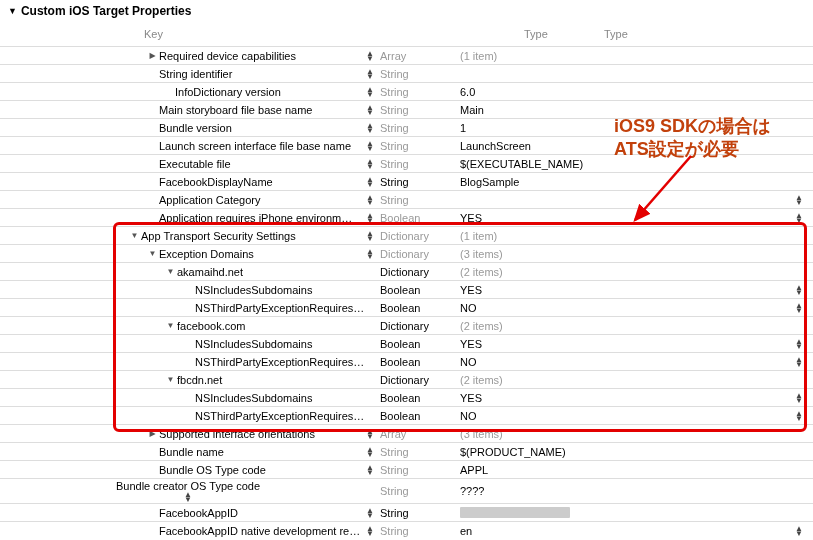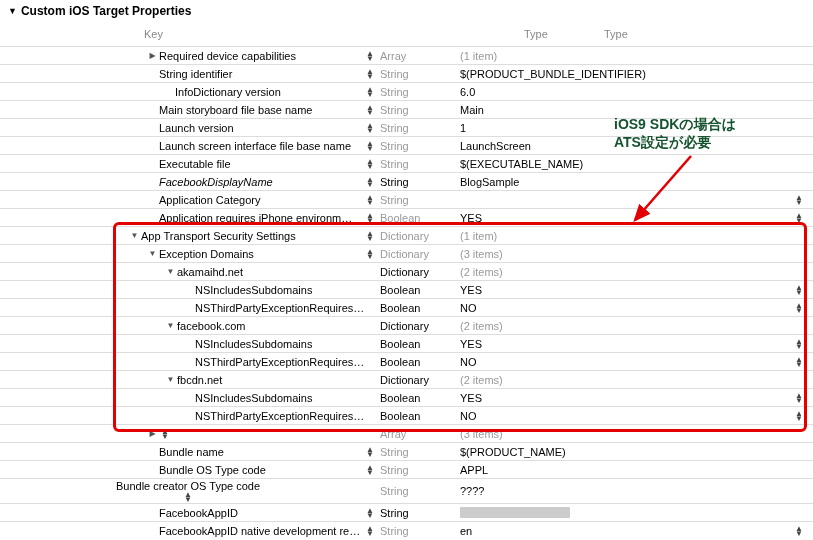--- a/index.html
+++ b/index.html
@@ -15,21 +15,21 @@
   .row .keycell .indent { display: inline-block; }
   .row .keytext { white-space: nowrap; overflow: hidden; text-overflow: ellipsis; flex: 1; }
   .row .stepper { width: 12px; text-align: center; color: #444; font-size: 8px; line-height: 5px; }
   .row .stepper .up, .row .stepper .down { display:block; }
   .row .typecell { white-space: nowrap; }
   .row .valuecell { white-space: nowrap; display:flex; align-items:center; overflow:hidden; }
   .row .valuecell .valtext { overflow:hidden; text-overflow:ellipsis; }
   .dim { color: #999; }
   .blurbox { background: #ccc; width: 110px; height: 11px; display:inline-block; border-radius:1px; }
   .hlbox { position: absolute; border: 3px solid #e30000; border-radius: 6px; pointer-events: none; }
-  .annotation { position: absolute; color: #14532d; font-weight: bold; font-size: 14px; line-height: 1.3; pointer-events:none; }
+  .annotation { position: absolute; color: #c2410c; font-weight: bold; font-size: 18px; line-height: 1.3; pointer-events:none; }
   .arrow { position: absolute; pointer-events: none; }
   .container { position: relative; }
   .keystepwrap { display:flex; align-items:center; }
 </style>
 </head>
 <body>
 
 <div class="container">
   <div class="section-header">
     <span class="tri">▼</span>
@@ -67,23 +67,20 @@
             <span class="indent" style="width: 148px;"></span>
             <span class="tri"></span>
             <span class="keytext">String identifier</span>
             <span class="stepper">
               <span class="up">▲</span>
               <span class="down">▼</span>
             </span>
           </div>
         </div>
         <div class="typecell dim">String</div>
-        <div class="valuecell">
-          <span class="valtext">$(PRODUCT_BUNDLE_IDENTIFIER)</span>
-        </div>
         <div></div>
       </div>
       <div class="row">
         <div class="keycell">
           <div class="keystepwrap" style="width: 100%; padding-left: 16px;">
             <span class="indent" style="width: 148px;"></span>
             <span class="tri"></span>
             <span class="keytext">InfoDictionary version</span>
             <span class="stepper">
               <span class="up">▲</span>
@@ -113,21 +110,21 @@
         <div class="valuecell">
           <span class="valtext">Main</span>
         </div>
         <div></div>
       </div>
       <div class="row">
         <div class="keycell">
           <div class="keystepwrap" style="width: 100%;">
             <span class="indent" style="width: 148px;"></span>
             <span class="tri"></span>
-            <span class="keytext">Launch version</span>
+            <span class="keytext">Bundle version</span>
             <span class="stepper">
               <span class="up">▲</span>
               <span class="down">▼</span>
             </span>
           </div>
         </div>
         <div class="typecell dim">String</div>
         <div class="valuecell">
           <span class="valtext">1</span>
         </div>
@@ -164,21 +161,21 @@
           </div>
         </div>
         <div class="typecell dim">String</div>
         <div class="valuecell">
           <span class="valtext">$(EXECUTABLE_NAME)</span>
         </div>
         <div></div>
       </div>
       <div class="row">
         <div class="keycell">
-          <div class="keystepwrap" style="width: 100%; font-style: italic;">
+          <div class="keystepwrap" style="width: 100%;">
             <span class="indent" style="width: 148px;"></span>
             <span class="tri"></span>
             <span class="keytext">FacebookDisplayName</span>
             <span class="stepper">
               <span class="up">▲</span>
               <span class="down">▼</span>
             </span>
           </div>
         </div>
         <div class="typecell">String</div>
@@ -407,20 +404,21 @@
         <div class="stepper">
           <span class="up">▲</span>
           <span class="down">▼</span>
         </div>
       </div>
       <div class="row">
         <div class="keycell">
           <div class="keystepwrap" style="width: 100%;">
             <span class="indent" style="width: 148px;"></span>
             <span class="tri">▶</span>
+            <span class="keytext">Supported interface orientations</span>
             <span class="stepper">
               <span class="up">▲</span>
               <span class="down">▼</span>
             </span>
           </div>
         </div>
         <div class="typecell dim">Array</div>
         <div class="valuecell">
           <span class="valtext dim">(3 items)</span>
         </div>

